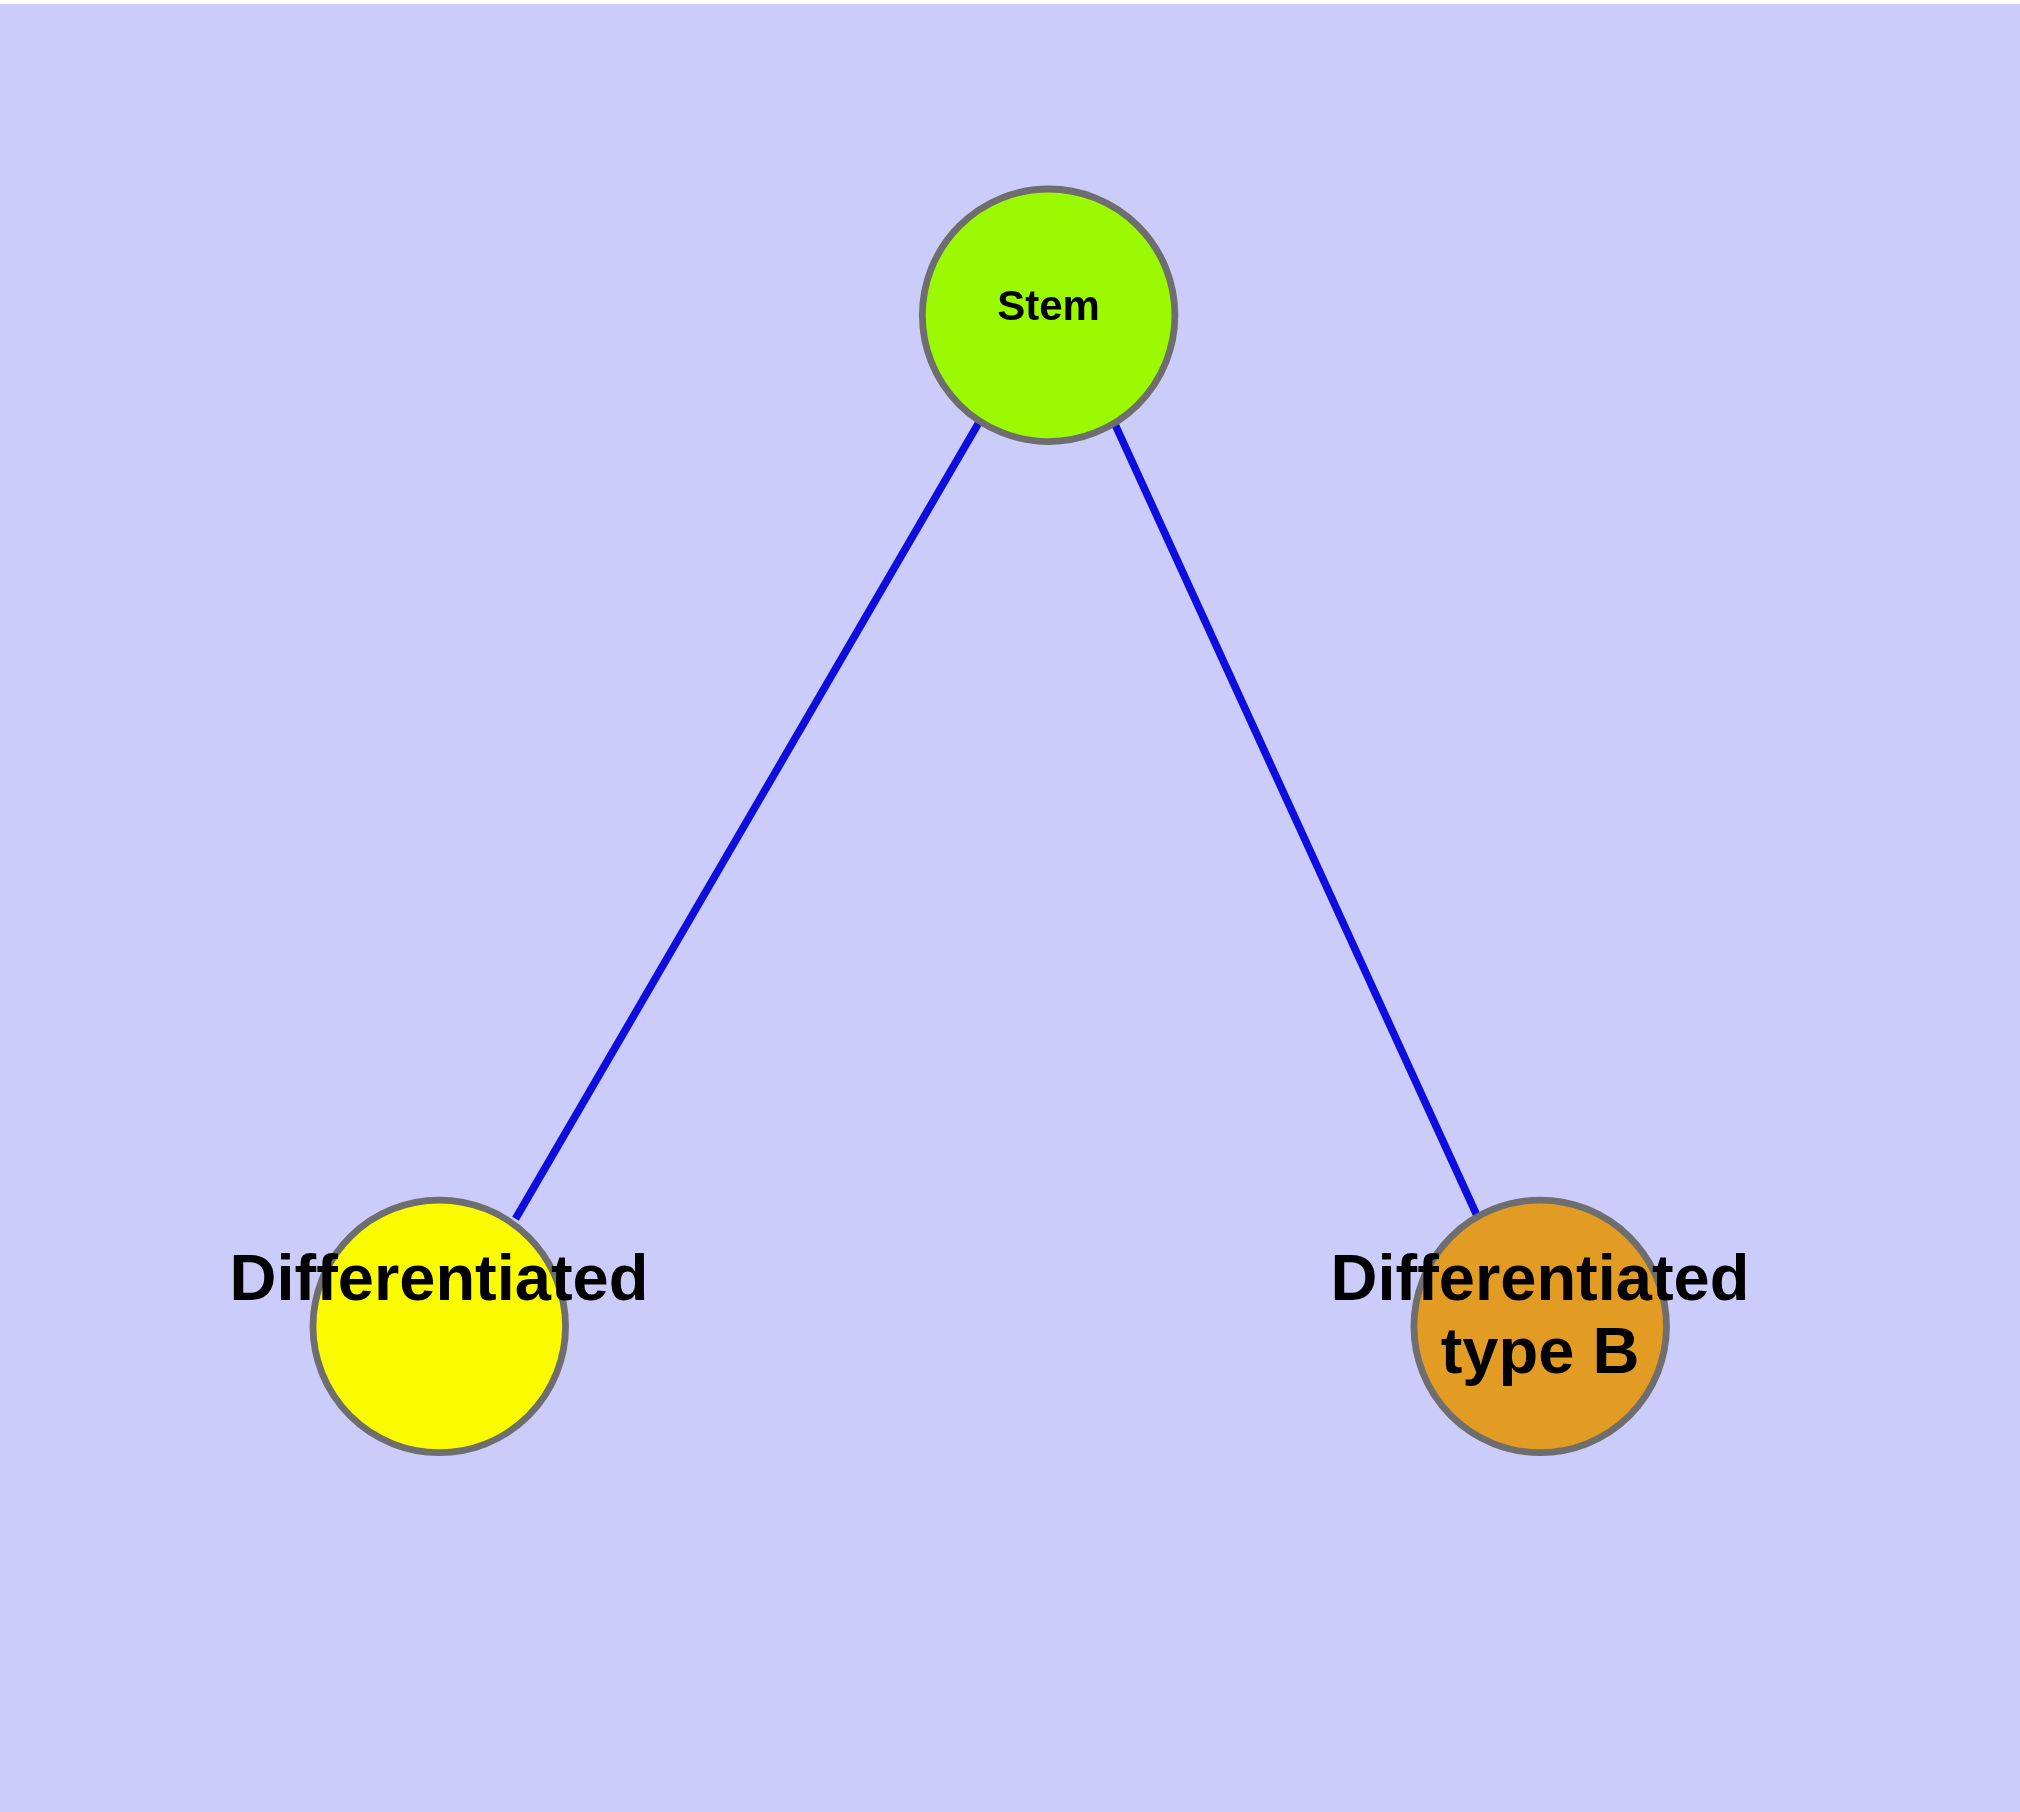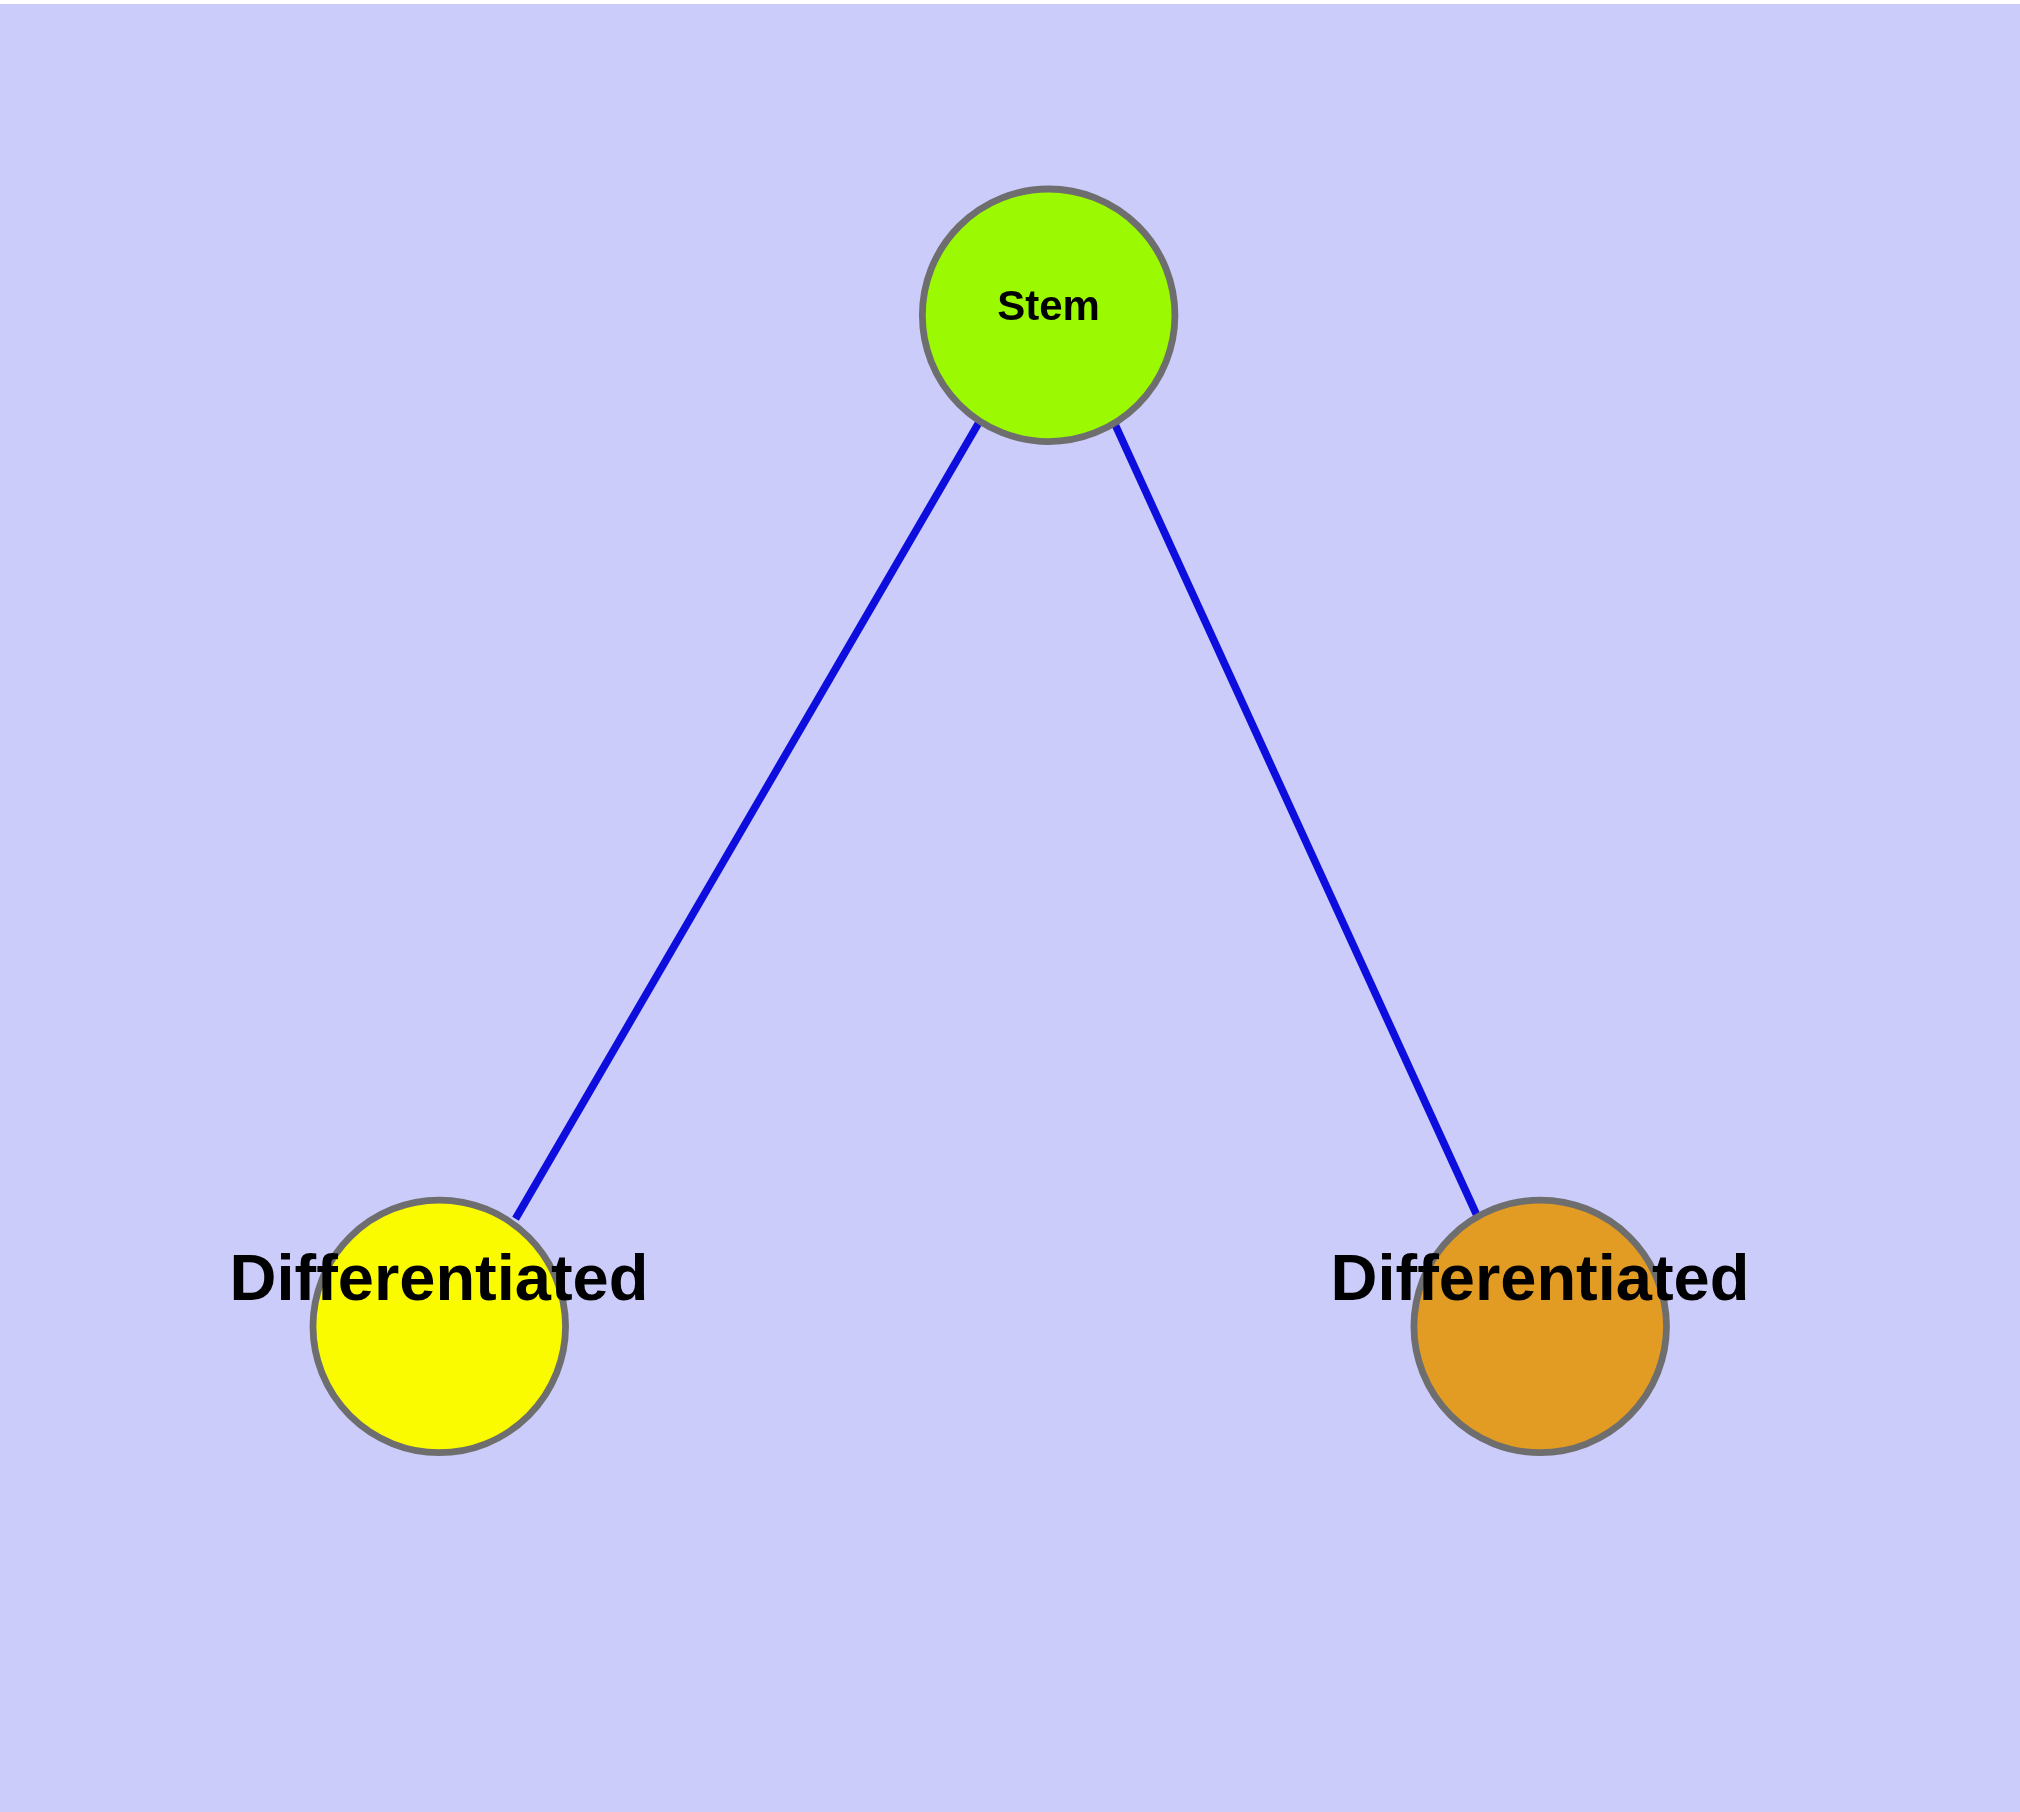--- a/index.html
+++ b/index.html
@@ -80,16 +80,17 @@
   <div class="node-label" id="label-stem">
     <div>Stem</div>
   </div>
 
   <div class="node-label" id="label-diffA">
     <div>Differentiated</div>
   </div>
 
   <div class="node-label" id="label-diffB">
     <div>Differentiated</div>
+    <div>type B</div>
   </div>
 
 </div>
 
 
 </body></html>

